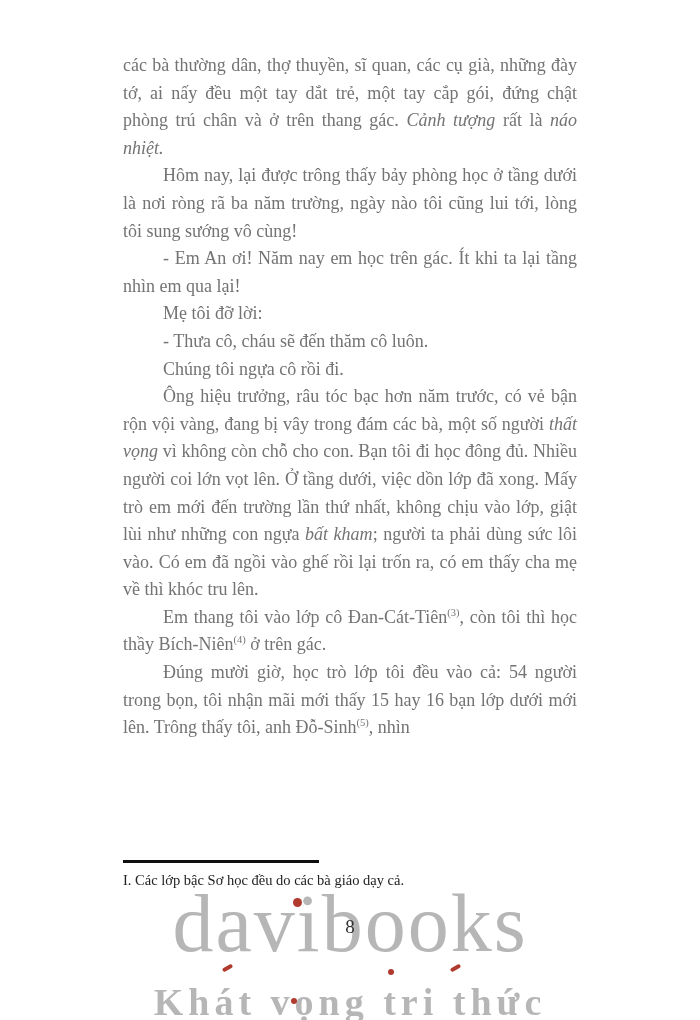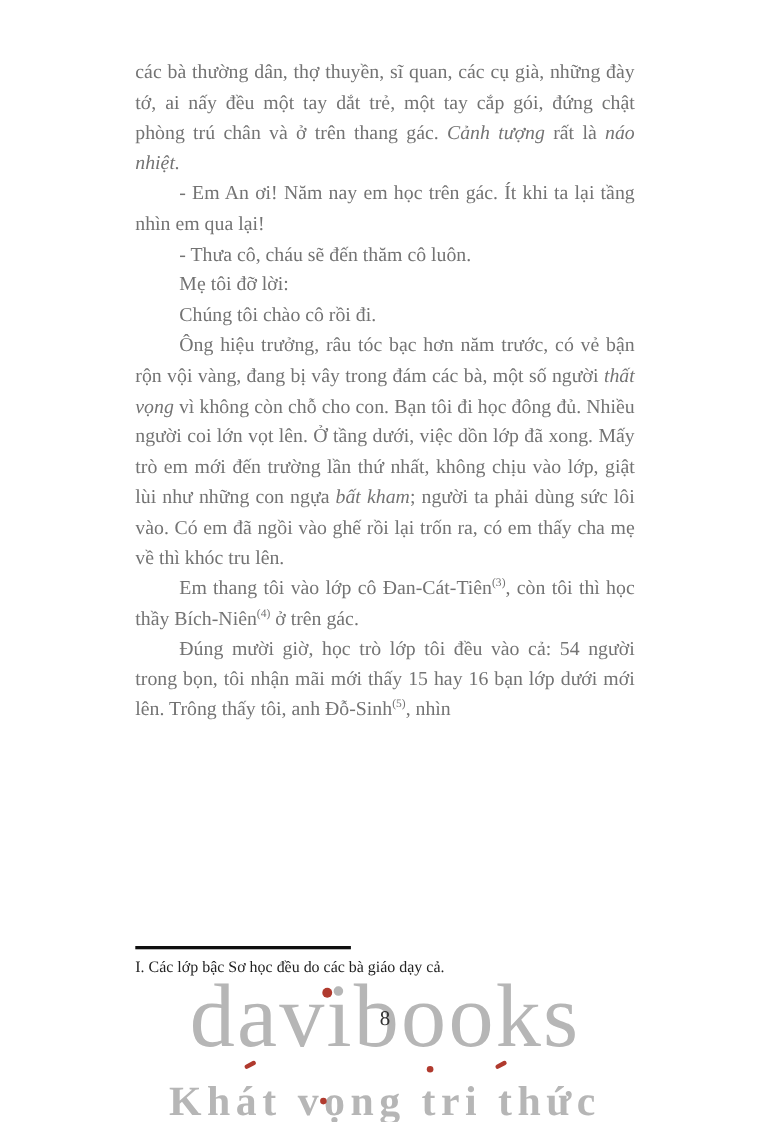--- a/index.html
+++ b/index.html
@@ -70,24 +70,25 @@
   .acc-tri   { left: 388px; top: 969px; width: 6px; height: 6px; }
   .acc-thuc  { left: 450px; top: 966px; width: 11px; height: 4px; border-radius: 2px; transform: rotate(-28deg); }
 </style>
 </head>
 <body>
 
 <div class="page">
 
   <div class="text-block">
       <p class="first"><span>các bà thường dân, thợ thuyền, sĩ quan, các cụ già, những đày tớ, ai nấy đều một tay dắt trẻ, một tay cắp gói, đứng chật phòng trú chân và ở trên thang gác. </span><span class="it">Cảnh tượng</span><span> rất là </span><span class="it">náo nhiệt.</span></p>
+      <p><span>Hôm nay, lại được trông thấy bảy phòng học ở tầng dưới là nơi ròng rã ba năm trường, ngày nào tôi cũng lui tới, lòng tôi sung sướng vô cùng!</span></p>
       <p><span>- Em An ơi! Năm nay em học trên gác. Ít khi ta lại tầng nhìn em qua lại!</span></p>
+      <p><span>Mẹ tôi đỡ lời:</span></p>
       <p><span>- Thưa cô, cháu sẽ đến thăm cô luôn.</span></p>
-      <p><span>Mẹ tôi đỡ lời:</span></p>
-      <p><span>Chúng tôi chào cô rồi đi.</span></p>
+      <p><span>Chúng tôi ngựa cô rồi đi.</span></p>
       <p><span>Ông hiệu trưởng, râu tóc bạc hơn năm trước, có vẻ bận rộn vội vàng, đang bị vây trong đám các bà, một số người </span><span class="it">thất vọng</span><span> vì không còn chỗ cho con. Bạn tôi đi học đông đủ. Nhiều người coi lớn vọt lên. Ở tầng dưới, việc dồn lớp đã xong. Mấy trò em mới đến trường lần thứ nhất, không chịu vào lớp, giật lùi như những con ngựa </span><span class="it">bất kham</span><span>; người ta phải dùng sức lôi vào. Có em đã ngồi vào ghế rồi lại trốn ra, có em thấy cha mẹ về thì khóc tru lên.</span></p>
       <p><span>Em thang tôi vào lớp cô Đan-Cát-Tiên</span><sup class="fn">(3)</sup><span>, còn tôi thì học thầy Bích-Niên</span><sup class="fn">(4)</sup><span> ở trên gác.</span></p>
       <p><span>Đúng mười giờ, học trò lớp tôi đều vào cả: 54 người trong bọn, tôi nhận mãi mới thấy 15 hay 16 bạn lớp dưới mới lên. Trông thấy tôi, anh Đỗ-Sinh</span><sup class="fn">(5)</sup><span>, nhìn</span></p>
     </div>
 
   <div class="footnote">
     <div class="fn-rule"></div>
     <div class="fn-text">I. Các lớp bậc Sơ học đều do các bà giáo dạy cả.</div>
   </div>
 

